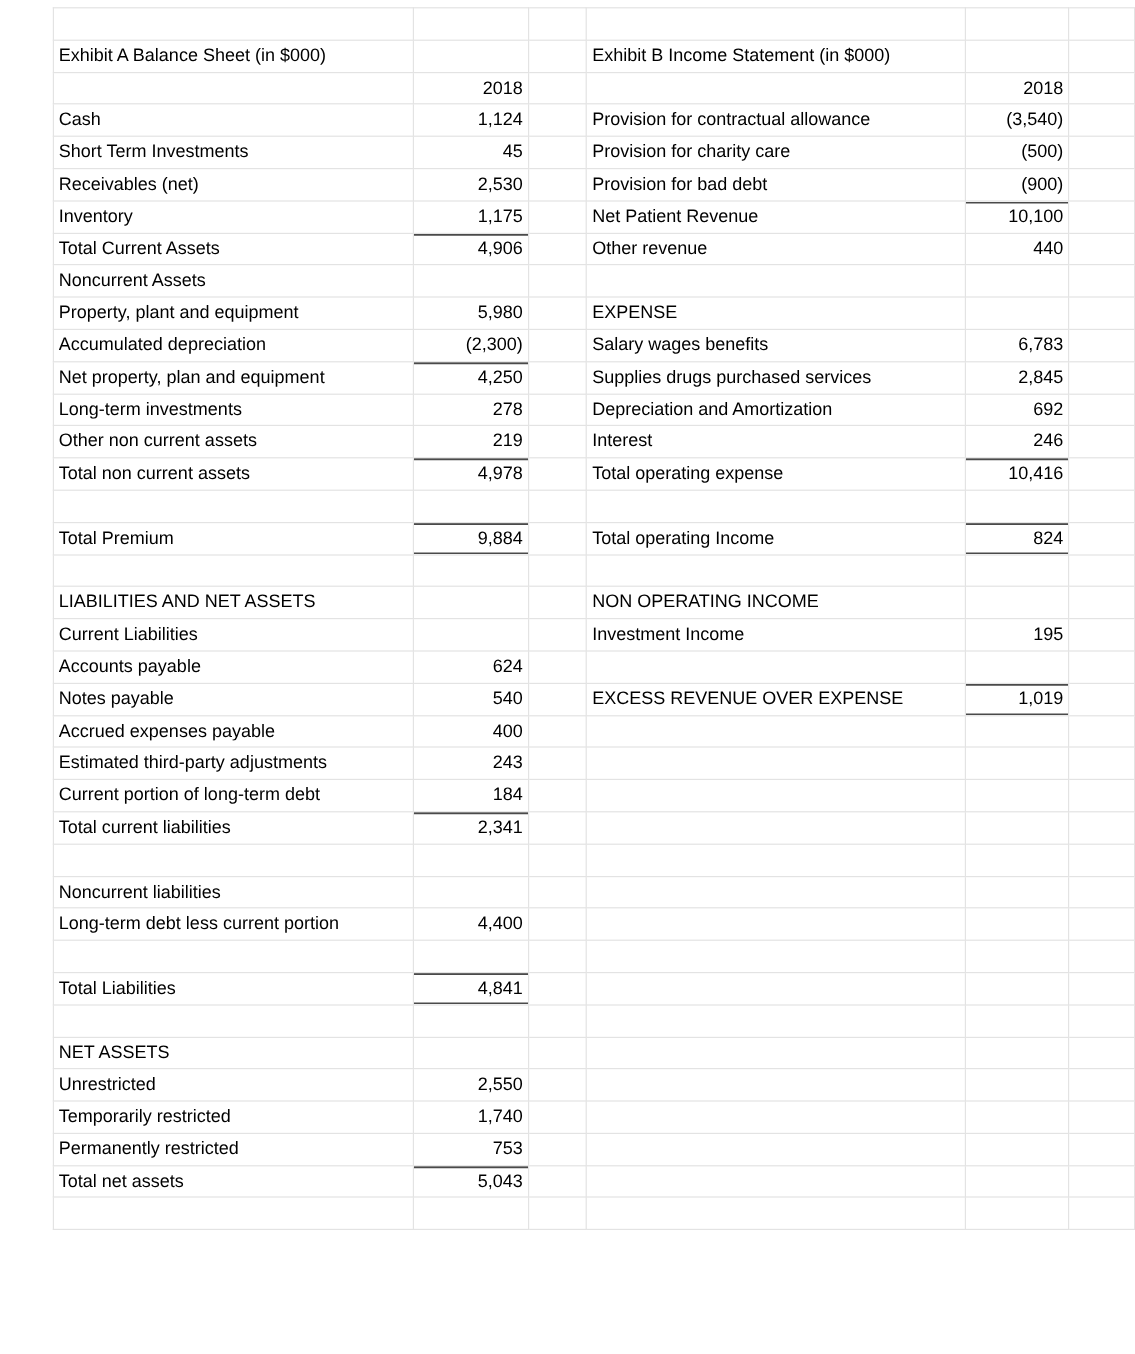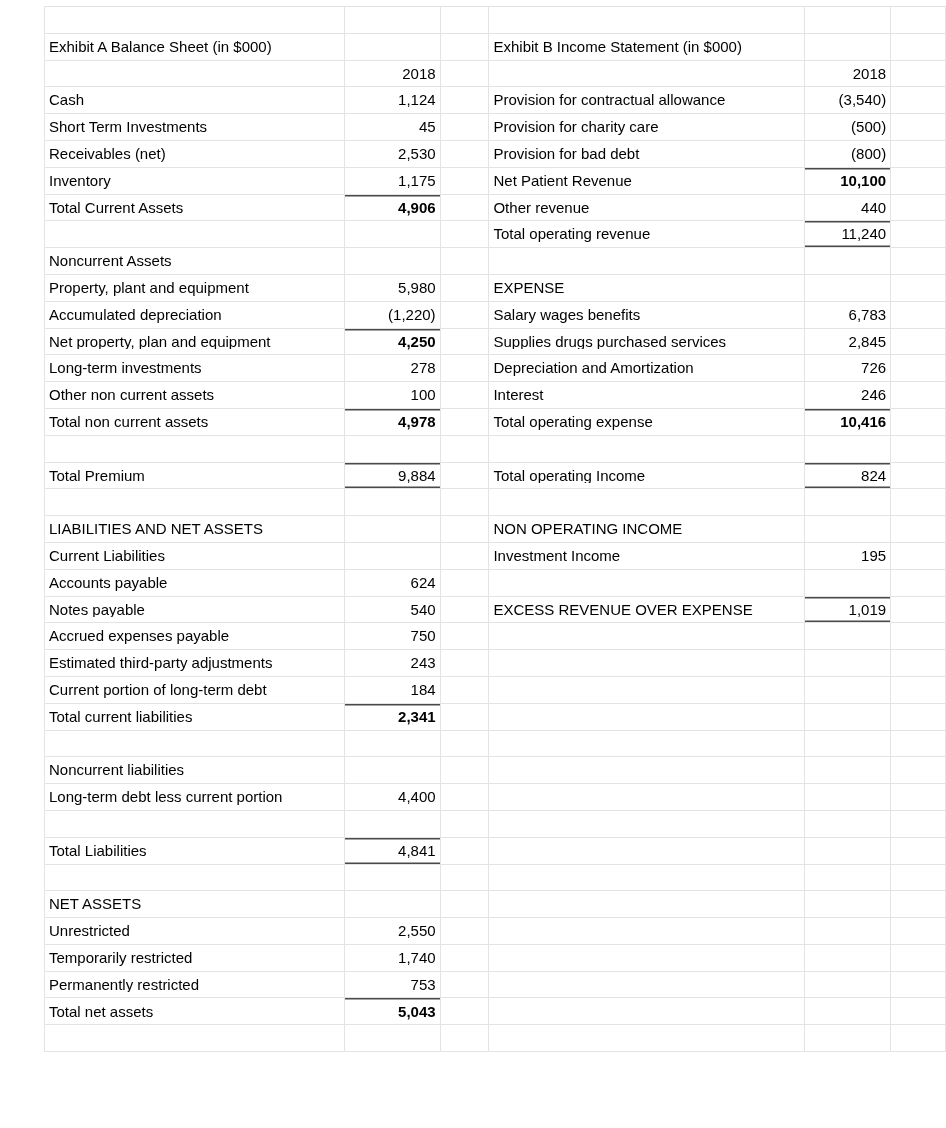--- a/index.html
+++ b/index.html
@@ -56,21 +56,20 @@
   }
   td.lbl {
     text-align: left;
   }
   td.i1 { padding-left: 13px; }
   td.i2 { padding-left: 31px; }
 
   
   .rule-top {
     box-shadow: inset 0 2px 0 -0.5px #4a4a4a;
-    font-weight: bold;
   }
   .rule-both {
     box-shadow: inset 0 2px 0 -0.5px #4a4a4a, inset 0 -2px 0 -0.5px #4a4a4a;
   }
 
   .hdr-year {
     text-align: right;
     padding-right: 17px;
     font-weight: normal;
   }
@@ -154,21 +153,21 @@
         </tr>
         <tr>
           <td class="lbl i1">
             <span class="clip">Receivables (net)</span>
           </td>
           <td class="num">2,530</td>
           <td></td>
           <td class="lbl i1">
             <span class="clip">Provision for bad debt</span>
           </td>
-          <td class="num">(800)</td>
+          <td class="num">(900)</td>
           <td></td>
         </tr>
         <tr>
           <td class="lbl i1">
             <span class="clip">Inventory</span>
           </td>
           <td class="num">1,175</td>
           <td></td>
           <td class="lbl i2">
             <span class="clip">Net Patient Revenue</span>
@@ -183,32 +182,20 @@
           <td class="num rule-top">4,906</td>
           <td></td>
           <td class="lbl">
             <span class="clip">Other revenue</span>
           </td>
           <td class="num">440</td>
           <td></td>
         </tr>
         <tr>
           <td class="lbl">
-            <span class="clip"></span>
-          </td>
-          <td class="num"></td>
-          <td></td>
-          <td class="lbl i2">
-            <span class="clip">Total operating revenue</span>
-          </td>
-          <td class="num rule-both">11,240</td>
-          <td></td>
-        </tr>
-        <tr>
-          <td class="lbl">
             <span class="clip">Noncurrent Assets</span>
           </td>
           <td class="num"></td>
           <td></td>
           <td class="lbl">
             <span class="clip"></span>
           </td>
           <td class="num"></td>
           <td></td>
         </tr>
@@ -221,21 +208,21 @@
           <td class="lbl">
             <span class="clip">EXPENSE</span>
           </td>
           <td class="num"></td>
           <td></td>
         </tr>
         <tr>
           <td class="lbl i1">
             <span class="clip">Accumulated depreciation</span>
           </td>
-          <td class="num">(1,220)</td>
+          <td class="num">(2,300)</td>
           <td></td>
           <td class="lbl i1">
             <span class="clip">Salary wages benefits</span>
           </td>
           <td class="num">6,783</td>
           <td></td>
         </tr>
         <tr>
           <td class="lbl i1">
             <span class="clip">Net property, plan and equipment</span>
@@ -250,28 +237,28 @@
         </tr>
         <tr>
           <td class="lbl i1">
             <span class="clip">Long-term investments</span>
           </td>
           <td class="num">278</td>
           <td></td>
           <td class="lbl i1">
             <span class="clip">Depreciation and Amortization</span>
           </td>
-          <td class="num">726</td>
+          <td class="num">692</td>
           <td></td>
         </tr>
         <tr>
           <td class="lbl i1">
             <span class="clip">Other non current assets</span>
           </td>
-          <td class="num">100</td>
+          <td class="num">219</td>
           <td></td>
           <td class="lbl i1">
             <span class="clip">Interest</span>
           </td>
           <td class="num">246</td>
           <td></td>
         </tr>
         <tr>
           <td class="lbl">
             <span class="clip">Total non current assets</span>
@@ -365,21 +352,21 @@
           <td class="lbl">
             <span class="clip">EXCESS REVENUE OVER EXPENSE</span>
           </td>
           <td class="num rule-both">1,019</td>
           <td></td>
         </tr>
         <tr>
           <td class="lbl i1">
             <span class="clip">Accrued expenses payable</span>
           </td>
-          <td class="num">750</td>
+          <td class="num">400</td>
           <td></td>
           <td class="lbl">
             <span class="clip"></span>
           </td>
           <td class="num"></td>
           <td></td>
         </tr>
         <tr>
           <td class="lbl i1">
             <span class="clip">Estimated third-party adjustments</span>

